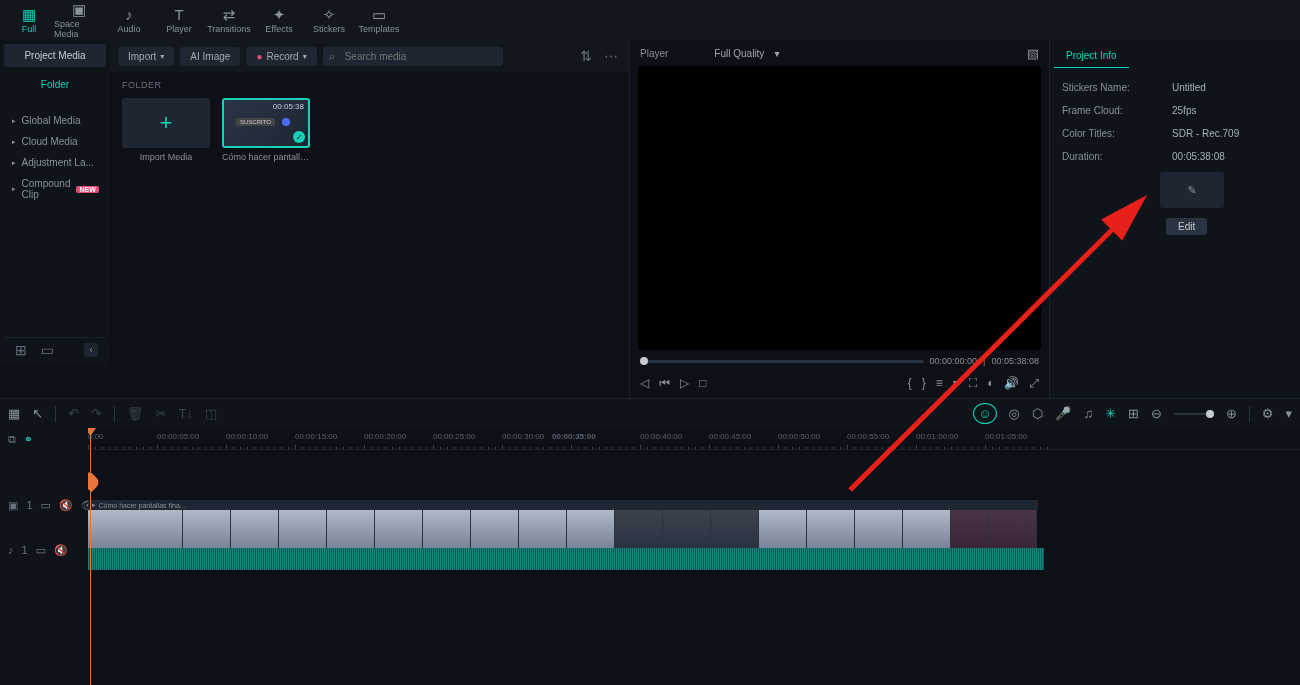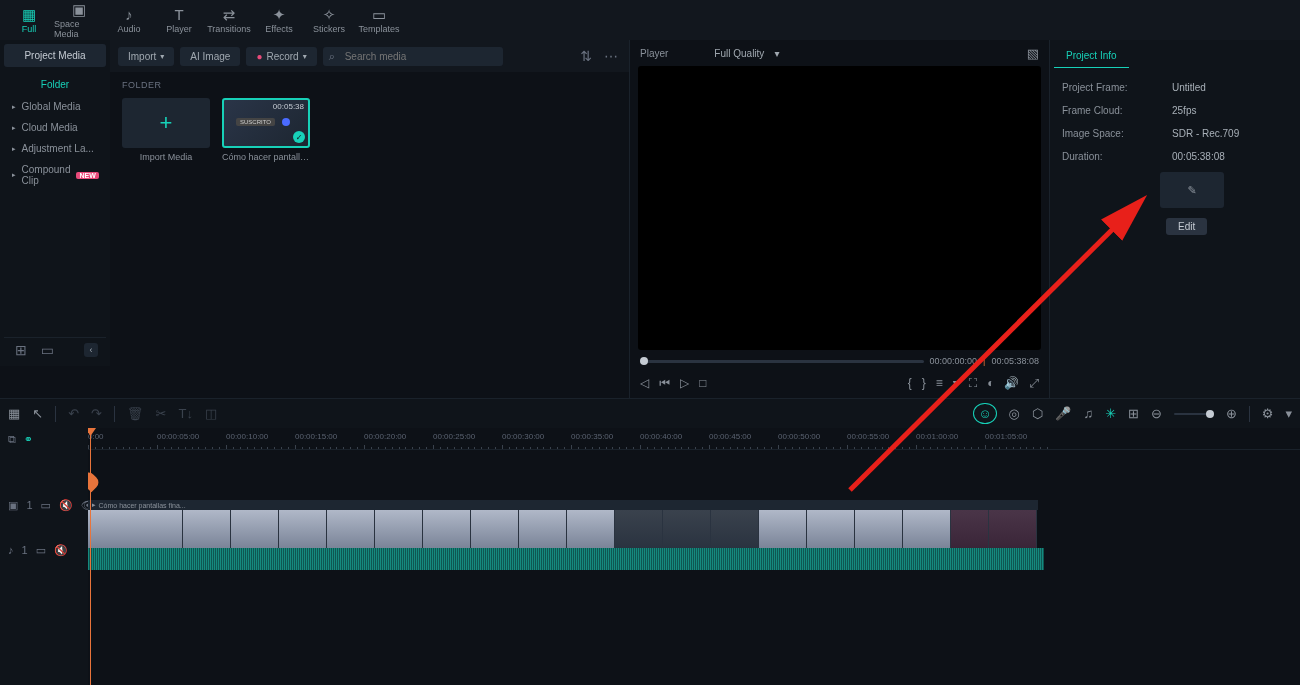--- a/index.html
+++ b/index.html
@@ -22,21 +22,21 @@
 .left-toolbar { display: flex; align-items: center; gap: 6px; padding: 6px 8px; background: #12171e; height: 32px; }
 .btn { background: #1d2631; border: none; color: #a0a8b0; font-size: 10px; padding: 4px 10px; border-radius: 3px; cursor: pointer; display: inline-flex; align-items: center; gap: 4px; }
 .btn .caret { font-size: 8px; }
 .search-input { background: #1d2631; border: none; color: #a0a8b0; font-size: 10px; padding: 4px 8px 4px 22px; border-radius: 3px; width: 180px; }
 .search-wrap { position: relative; }
 .search-wrap .ico { position: absolute; left: 6px; top: 3px; color: #6a7280; font-size: 11px; }
 .toolbar-ico { color: #6a7280; font-size: 14px; cursor: pointer; padding: 0 3px; }
 .sidebar { width: 110px; background: #0f141a; padding: 4px; }
 .sidebar-btn { background: #1d2631; color: #c5cbd3; font-size: 10px; padding: 6px 10px; border-radius: 3px; text-align: center; margin-bottom: 6px; cursor: pointer; }
 .sidebar-item { color: #17d1b8; font-size: 10px; padding: 6px 10px; text-align: center; cursor: pointer; }
-.sidebar-list { margin-top: 0; }
+.sidebar-list { margin-top: 14px; }
 .sidebar-list-item { display: flex; align-items: center; gap: 6px; padding: 5px 8px; font-size: 10px; color: #8a919a; cursor: pointer; }
 .sidebar-list-item .tri { font-size: 7px; }
 .badge-new { background: #e84a7a; color: white; font-size: 7px; padding: 0 3px; border-radius: 2px; font-weight: bold; }
 .sidebar-footer { display: flex; align-items: center; gap: 8px; padding: 4px 8px; border-top: 1px solid #1a222b; }
 .collapse-btn { margin-left: auto; background: #1d2631; border-radius: 3px; width: 14px; height: 14px; display: flex; align-items: center; justify-content: center; font-size: 9px; cursor: pointer; }
 
 .media-grid { flex: 1; padding: 8px 12px; }
 .folder-label { font-size: 9px; color: #6a7280; letter-spacing: 0.5px; margin-bottom: 8px; }
 .thumbs { display: flex; gap: 12px; }
 .thumb-card { width: 88px; cursor: pointer; }
@@ -256,29 +256,29 @@
       <span class="pc-ico">◐</span>
       <span class="pc-ico">🔊</span>
       <span class="pc-ico">⤢</span>
     </div>
   </div>
 
   <div class="info-panel">
     <div class="info-tab">Project Info</div>
     <div style="height:8px"></div>
     <div class="info-row">
-        <span class="info-label">Project Frame:</span>
+        <span class="info-label">Stickers Name:</span>
         <span class="info-val">Untitled</span>
       </div>
     <div class="info-row">
         <span class="info-label">Frame Cloud:</span>
         <span class="info-val">25fps</span>
       </div>
     <div class="info-row">
-        <span class="info-label">Image Space:</span>
+        <span class="info-label">Color Titles:</span>
         <span class="info-val">SDR - Rec.709</span>
       </div>
     <div class="info-row">
         <span class="info-label">Duration:</span>
         <span class="info-val">00:05:38:08</span>
       </div>
     <div class="thumb-placeholder">
         <span class="pen">✎</span>
       </div>
     <button class="edit-btn">Edit</button>
@@ -407,21 +407,21 @@
         <div class="tick-mark" style="left: 414px;"></div>
         <div class="tick-mark minor" style="left: 420.9px;"></div>
         <div class="tick-mark minor" style="left: 427.8px;"></div>
         <div class="tick-mark minor" style="left: 434.7px;"></div>
         <div class="tick-mark minor" style="left: 441.6px;"></div>
         <div class="tick-mark minor" style="left: 448.5px;"></div>
         <div class="tick-mark minor" style="left: 455.4px;"></div>
         <div class="tick-mark minor" style="left: 462.3px;"></div>
         <div class="tick-mark minor" style="left: 469.2px;"></div>
         <div class="tick-mark minor" style="left: 476.1px;"></div>
-        <div class="ruler-tick" style="left: 483px;">00:00:35:00</div>
+        <div class="ruler-tick" style="left: 464px; font-weight: bold;">00:00:35:00</div>
         <div class="tick-mark" style="left: 483px;"></div>
         <div class="tick-mark minor" style="left: 489.9px;"></div>
         <div class="tick-mark minor" style="left: 496.8px;"></div>
         <div class="tick-mark minor" style="left: 503.7px;"></div>
         <div class="tick-mark minor" style="left: 510.6px;"></div>
         <div class="tick-mark minor" style="left: 517.5px;"></div>
         <div class="tick-mark minor" style="left: 524.4px;"></div>
         <div class="tick-mark minor" style="left: 531.3px;"></div>
         <div class="tick-mark minor" style="left: 538.2px;"></div>
         <div class="tick-mark minor" style="left: 545.1px;"></div>

